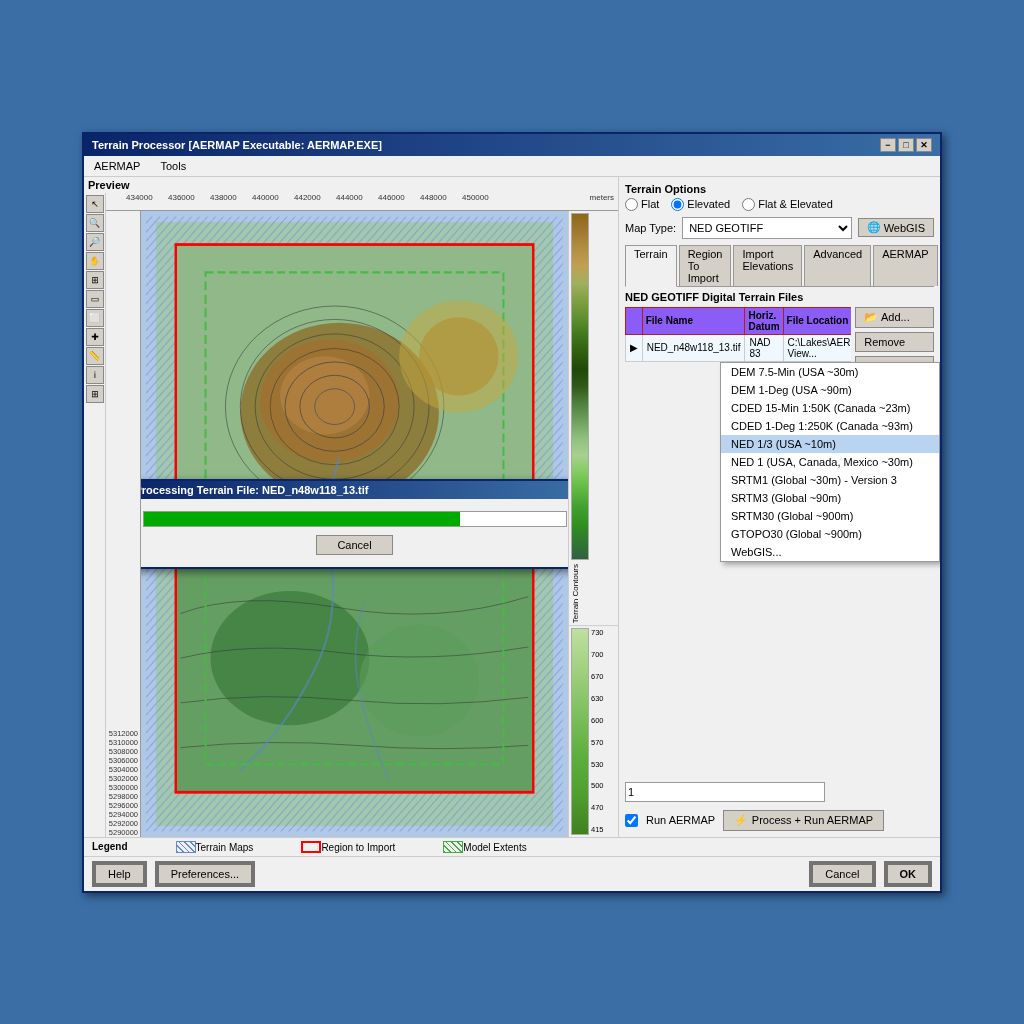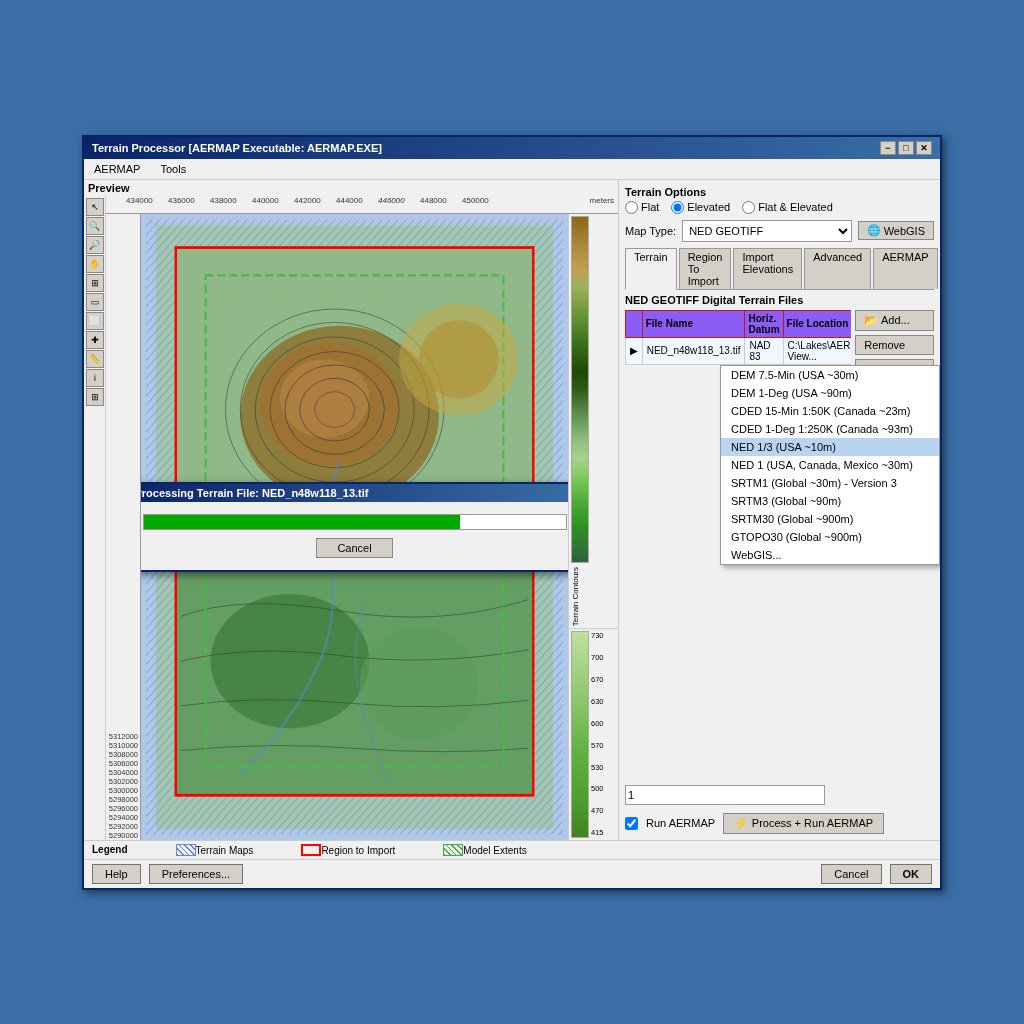--- a/index.html
+++ b/index.html
@@ -379,21 +379,21 @@
       border-top: 1px solid #ccc;
       padding: 4px 8px;
       display: flex;
       align-items: center;
       gap: 8px;
       background: #f0f0f0;
     }
 
     .bottom-btn {
       background: #d4d0c8;
-      border: 1px solid #737373;
+      border: 4px solid #737373;
       padding: 3px 12px;
       font-size: 11px;
       cursor: pointer;
     }
 
     
     .processing-dialog {
       position: absolute;
       top: 50%;
       left: 50%;
@@ -516,21 +516,21 @@
           <div class="map-container">
 
             <div class="ruler-top">
               <div style="position:relative; width:100%; height:100%;">
                 <span style="position:absolute; left:0px; font-size:8px;">434000</span>
                 <span style="position:absolute; left:42px; font-size:8px;">436000</span>
                 <span style="position:absolute; left:84px; font-size:8px;">438000</span>
                 <span style="position:absolute; left:126px; font-size:8px;">440000</span>
                 <span style="position:absolute; left:168px; font-size:8px;">442000</span>
                 <span style="position:absolute; left:210px; font-size:8px;">444000</span>
-                <span style="position:absolute; left:252px; font-size:8px;font-style:italic;">446000</span>
+                <span style="position:absolute; left:252px; font-size:8px;">446000</span>
                 <span style="position:absolute; left:294px; font-size:8px;">448000</span>
                 <span style="position:absolute; left:336px; font-size:8px;">450000</span>
                 <span style="position:absolute; right:4px; font-size:8px;">meters</span>
               </div>
             </div>
 
             <div class="map-and-ruler">
 
               <div class="ruler-left">
                 <span>5312000</span>

